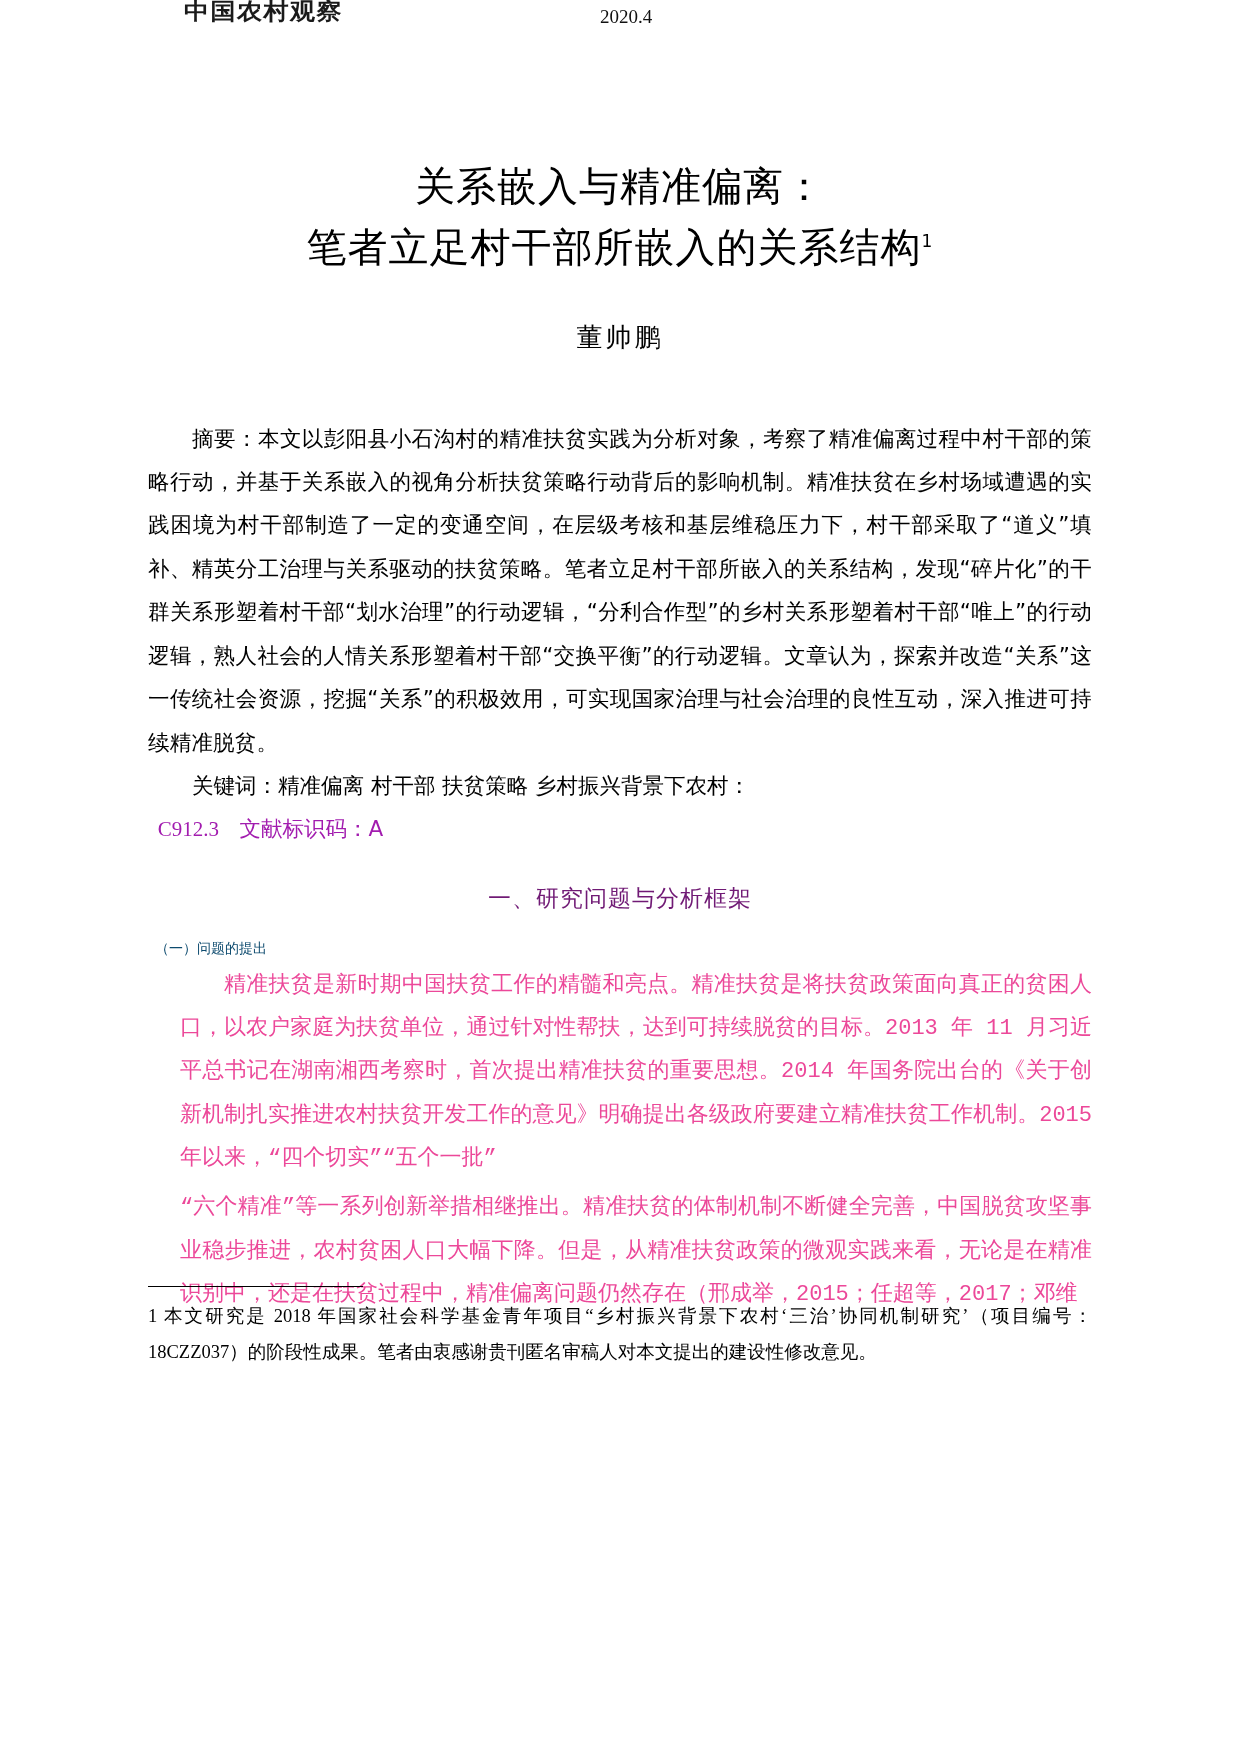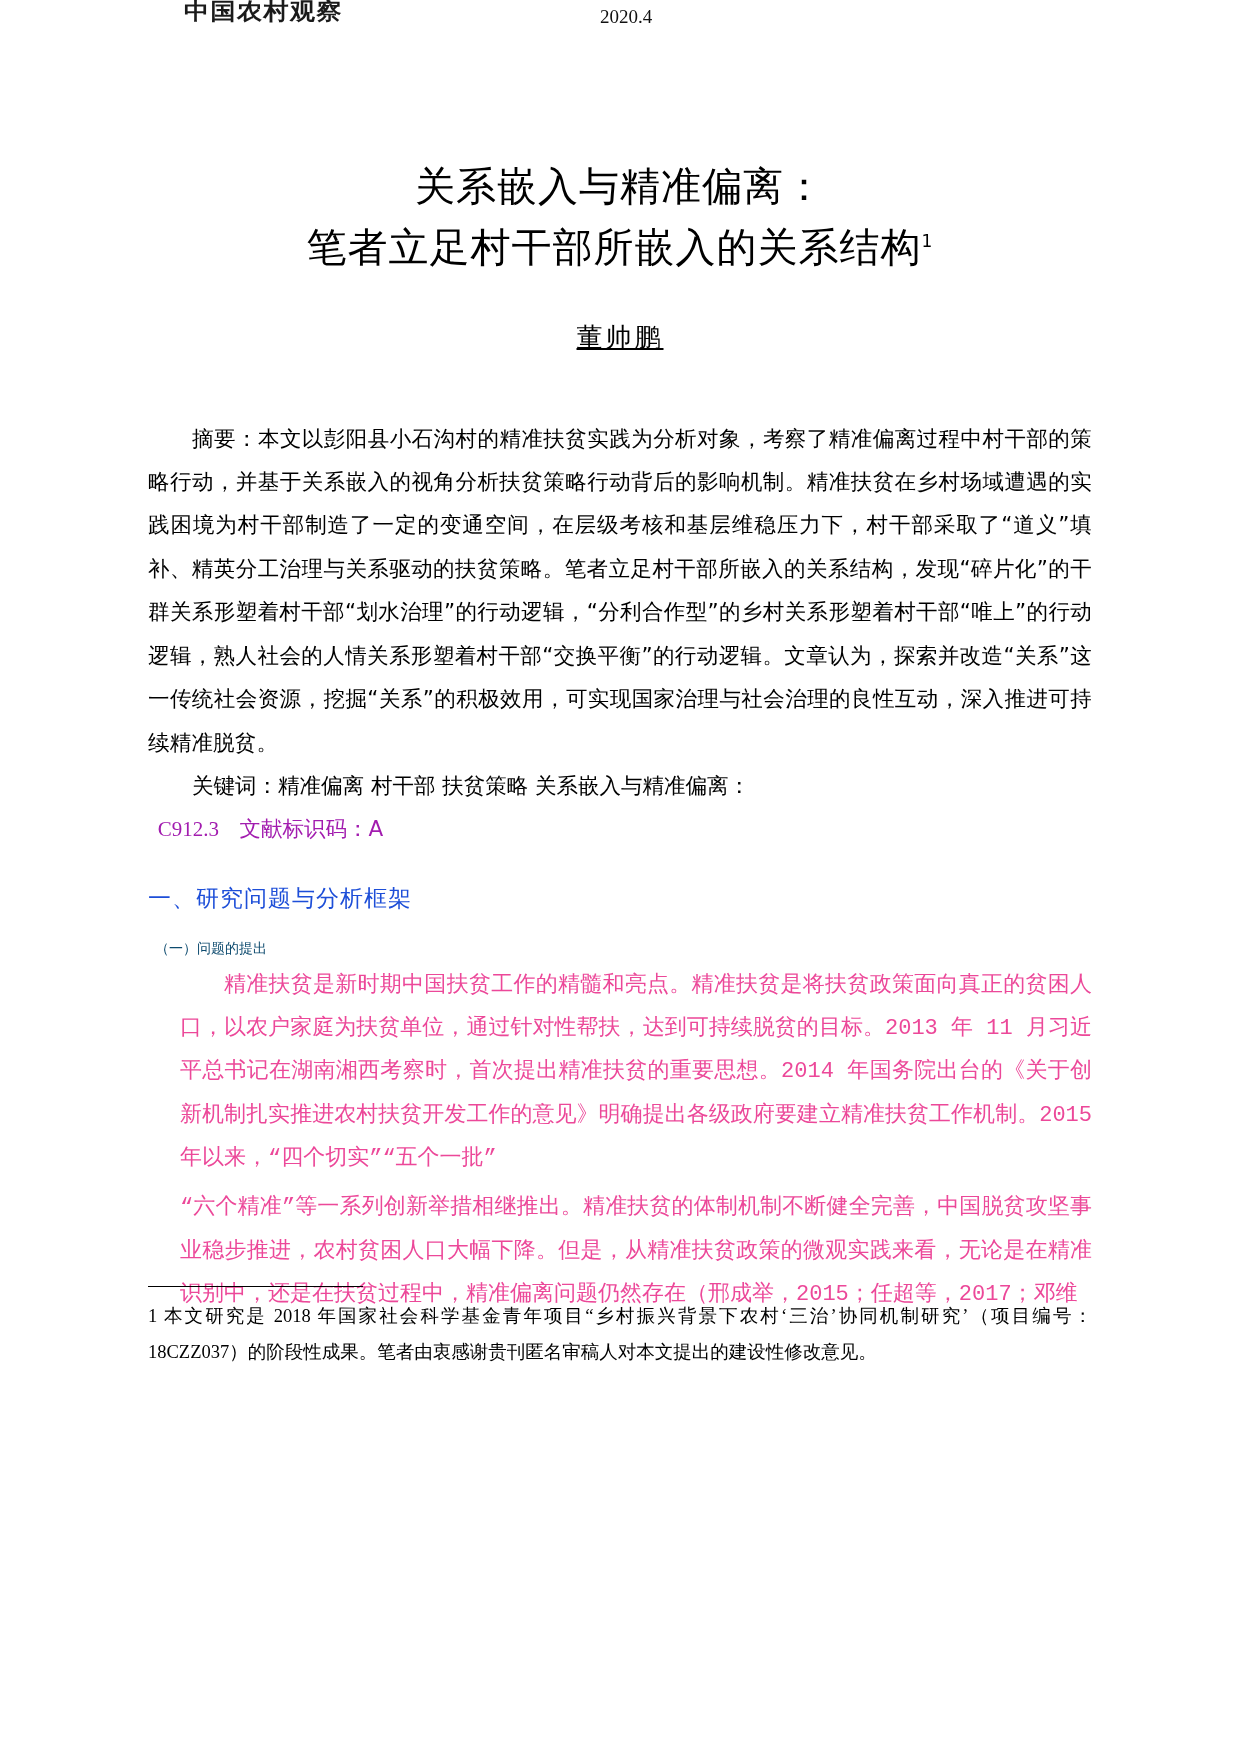--- a/index.html
+++ b/index.html
@@ -75,21 +75,20 @@
     line-height: 0;
     font-weight: 400;
   }
   .author {
     margin-top: 42px;
     text-align: center;
     font-family: "DejaVu Sans", "Liberation Sans", sans-serif;
     font-size: 26px;
     letter-spacing: 3px;
     color: #000;
-    text-decoration: underline;
   }
 
   
   .abstract {
     margin-top: 62px;
     font-family: "DejaVu Sans", "Liberation Sans", sans-serif;
     font-size: 21.5px;
     line-height: 2.02;
     text-align: justify;
     text-justify: inter-ideograph;
@@ -112,25 +111,25 @@
     padding-left: 0.45em;
   }
   .cls-line .latin {
     font-family: "Liberation Serif", serif;
     font-size: 21px;
   }
 
   
   .sec-heading {
     margin-top: 32px;
-    text-align: left;
+    text-align: center;
     font-family: "DejaVu Sans", "Liberation Sans", sans-serif;
     font-size: 23px;
     letter-spacing: 1px;
-    color: #1d4ed8;
+    color: #701a75;
   }
   .sub-heading {
     margin-top: 26px;
     padding-left: 0.5em;
     font-family: "DejaVu Sans", "Liberation Sans", sans-serif;
     font-size: 14px;
     color: #0c4a6e;
   }
 
   
@@ -186,21 +185,21 @@
         <span>笔者立足村干部所嵌入的关系结构</span><sup>1</sup>
       </div>
     </div>
 
     <div class="author">董帅鹏</div>
 
     <div class="abstract">
       <span class="indent">摘要：本文以彭阳县小石沟村的精准扶贫实践为分析对象，考察了精准偏离过程中村干部的策略行动，并基于关系嵌入的视角分析扶贫策略行动背后的影响机制。精准扶贫在乡村场域遭遇的实践困境为村干部制造了一定的变通空间，在层级考核和基层维稳压力下，村干部采取了“道义”填补、精英分工治理与关系驱动的扶贫策略。笔者立足村干部所嵌入的关系结构，发现“碎片化”的干群关系形塑着村干部“划水治理”的行动逻辑，“分利合作型”的乡村关系形塑着村干部“唯上”的行动逻辑，熟人社会的人情关系形塑着村干部“交换平衡”的行动逻辑。文章认为，探索并改造“关系”这一传统社会资源，挖掘“关系”的积极效用，可实现国家治理与社会治理的良性互动，深入推进可持续精准脱贫。</span>
     </div>
 
-    <div class="kw-line">关键词：精准偏离 村干部 扶贫策略 关系嵌入与精准偏离：</div>
+    <div class="kw-line">关键词：精准偏离 村干部 扶贫策略 乡村振兴背景下农村：</div>
 
     <div class="cls-line">
       <span class="latin">C912.3</span>&nbsp;&nbsp;&nbsp;<span>文献标识码：A</span>
     </div>
 
     <div class="sec-heading">一、研究问题与分析框架</div>
 
     <div class="sub-heading">（一）问题的提出</div>
 
     <div class="body-par">

